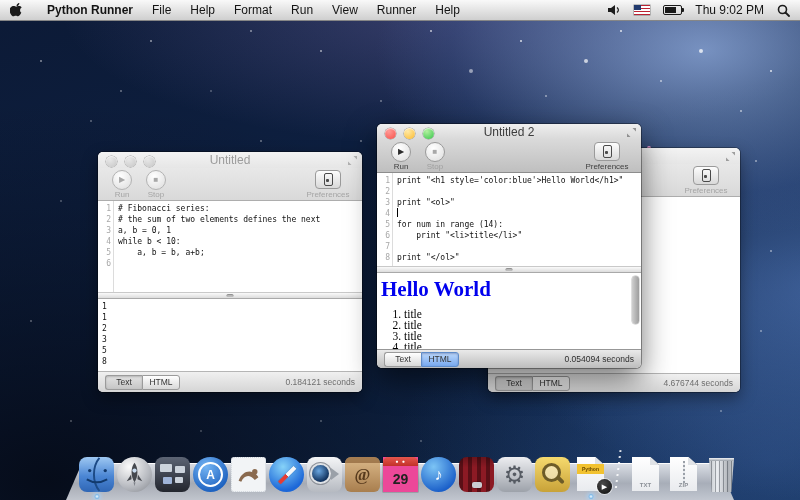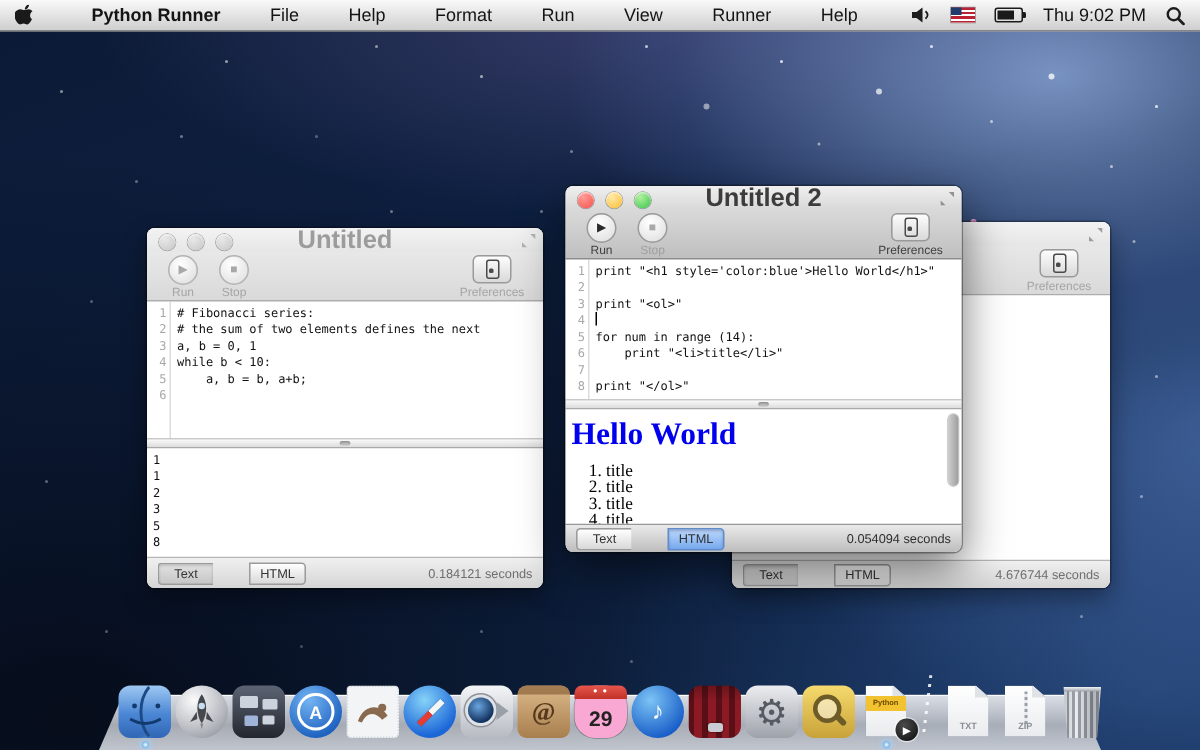--- a/index.html
+++ b/index.html
@@ -29,39 +29,39 @@
       30px 320px 0 0 rgba(255,255,255,.35), 70px 420px 0 0 rgba(255,255,255,.3),
       200px 430px 0 0 rgba(255,255,255,.25), 320px 420px 0 0 rgba(255,255,255,.3),
       420px 440px 0 0 rgba(255,255,255,.3), 360px 140px 0 0 rgba(255,255,255,.4),
       250px 30px 0 0 rgba(255,255,255,.5), 120px 90px 0 0 rgba(255,255,255,.4),
       648px 147px 0 1px rgba(255,170,230,.95), 500px 130px 0 0 rgba(255,255,255,.5),
       560px 170px 0 0 rgba(255,255,255,.4);}
   
   #menubar{position:absolute;top:0;left:0;right:0;height:20px;z-index:50;
     background:linear-gradient(#f9f9f9,#cfcfcf);border-bottom:1px solid rgba(40,40,40,.55);
     display:flex;align-items:center;padding:0 10px;font-size:12px;color:#141414;}
-  .mb-left{display:flex;align-items:center;gap:33px;}
+  .mb-left{display:flex;align-items:center;gap:19px;}
   .mb-appname{font-weight:bold;margin-left:6px;}
   .mb-item{cursor:default;}
   .mb-right{margin-left:auto;display:flex;align-items:center;gap:13px;}
   .flag{width:16px;height:10px;position:relative;background:repeating-linear-gradient(#b23 0 1.5px,#fff 1.5px 3px);box-shadow:0 0 0 .5px rgba(0,0,0,.4);}
   .flag::before{content:"";position:absolute;left:0;top:0;width:7px;height:5px;background:#223a6e;}
   .battery{width:17px;height:8px;border:1px solid #1a1a1a;border-radius:2px;position:relative;}
   .battery::before{content:"";position:absolute;left:1px;top:1px;bottom:1px;width:11px;background:#1a1a1a;}
   .battery::after{content:"";position:absolute;right:-3px;top:2px;width:2px;height:4px;background:#1a1a1a;border-radius:0 1px 1px 0;}
   .clock{font-size:12px;}
   
   .window{position:absolute;border-radius:5px;background:#fff;
     box-shadow:0 12px 30px rgba(0,0,0,.55),0 0 0 1px rgba(0,0,0,.35);
     display:flex;flex-direction:column;overflow:hidden;}
   .window.inactive{box-shadow:0 6px 16px rgba(0,0,0,.4),0 0 0 1px rgba(0,0,0,.3);}
   .titlebar{height:16px;flex:none;position:relative;
     background:linear-gradient(#efefef,#d8d8d8);
     display:flex;align-items:center;justify-content:center;
-    font-size:17px;font-weight:700;color:#3c3c3c;}
+    font-size:12px;font-weight:400;color:#3c3c3c;}
   .inactive .titlebar{background:linear-gradient(#f3f3f3,#e6e6e6);color:#9c9c9c;}
   .lights{position:absolute;left:8px;top:3.5px;display:flex;gap:8px;}
   .light{width:11px;height:11px;border-radius:50%;box-shadow:inset 0 1px 1px rgba(255,255,255,.6),0 0 0 .5px rgba(0,0,0,.35);}
   .light.red{background:radial-gradient(circle at 35% 30%,#ff9a96,#f75049);}
   .light.yellow{background:radial-gradient(circle at 35% 30%,#ffe9a6,#fcbb2f);}
   .light.green{background:radial-gradient(circle at 35% 30%,#b3f0a0,#35c649);}
   .inactive .light{background:radial-gradient(circle at 35% 30%,#e8e8e8,#c6c6c6);}
   .fs-arrows{position:absolute;right:5px;top:4px;width:9px;height:9px;opacity:.7;}
   .toolbar{height:30px;flex:none;display:flex;align-items:flex-start;padding:2px 7px 0;
     background:linear-gradient(#d9d9d9,#bfbfbf);border-bottom:1px solid #8d8d8d;position:relative;}
@@ -105,21 +105,21 @@
   .out-html li{height:11px;}
   .vthumb{position:absolute;right:2px;top:3px;width:7px;height:48px;border-radius:4px;
     background:linear-gradient(90deg,#cfcfcf,#9d9d9d);box-shadow:0 0 0 .5px rgba(0,0,0,.25);}
   .footer{height:18px;flex:none;display:flex;align-items:center;padding:0 7px;
     background:linear-gradient(#eaeaea,#bdbdbd);border-top:1px solid #979797;}
   .inactive .footer{background:linear-gradient(#f0f0f0,#d5d5d5);border-top:1px solid #b5b5b5;}
   .seg{display:flex;}
   .seg .sbtn{width:36px;height:13px;font-size:8.5px;line-height:12px;text-align:center;color:#333;
     border:1px solid #9b9b9b;background:linear-gradient(#ffffff,#d8d8d8);}
   .seg .sbtn:first-child{border-radius:3px 0 0 3px;border-right:none;}
-  .seg .sbtn:last-child{border-radius:0 3px 3px 0;margin-left:24px;}
+  .seg .sbtn:last-child{border-radius:0 3px 3px 0;}
   .seg .sel-gray{background:linear-gradient(#e2e2e2,#c6c6c6);box-shadow:inset 0 1px 2px rgba(0,0,0,.2);}
   .seg .sel-blue{background:linear-gradient(#bcd8fb,#78a9ef);box-shadow:inset 0 1px 2px rgba(0,0,60,.25);border-color:#5f8cc9;}
   .ftime{margin-left:auto;font-size:8.5px;color:#2e2e2e;}
   .inactive .ftime{color:#6e6e6e;}
   
   #dock{position:absolute;left:66px;bottom:0;width:668px;height:54px;z-index:40;}
   .shelf{position:absolute;bottom:0;left:0;right:0;height:37px;
     background:linear-gradient(180deg,rgba(226,229,235,.97) 0%,rgba(178,182,190,.93) 55%,rgba(200,204,212,.96) 100%);
     clip-path:polygon(16px 0,calc(100% - 16px) 0,100% 100%,0 100%);}
   .shelf::before{content:"";position:absolute;top:0;left:14px;right:14px;height:1px;background:rgba(255,255,255,.9);}
@@ -151,21 +151,21 @@
     background:linear-gradient(90deg,#e63b33 50%,#f4f6f8 50%);box-shadow:0 0 1px rgba(0,0,0,.4);}
   .i-facetime{border-radius:8px;background:linear-gradient(#f4f5f7,#b6bac1);}
   .i-facetime .lens{position:absolute;left:5px;top:8px;width:17px;height:17px;border-radius:50%;
     background:radial-gradient(circle at 40% 35%,#6aa6e0,#12335f 70%);box-shadow:0 0 0 2px #dfe2e6,0 0 0 3px #8d9199;}
   .i-facetime .prism{position:absolute;right:3px;top:11px;width:0;height:0;
     border-left:8px solid #9aa0a8;border-top:6px solid transparent;border-bottom:6px solid transparent;}
   .i-book{border-radius:6px;background:linear-gradient(#dcb98a,#a87e4e);
     display:flex;align-items:center;justify-content:center;
     font-family:"Liberation Serif",serif;font-weight:bold;font-size:17px;color:#573a1d;}
   .i-book::before{content:"";position:absolute;left:0;right:0;top:0;height:6px;border-radius:6px 6px 0 0;background:rgba(120,77,37,.55);}
-  .i-cal{border-radius:14px;background:#f9a8d4;box-shadow:0 0 0 .5px rgba(0,0,0,.3);
+  .i-cal{border-radius:0;background:#ec4899;box-shadow:0 0 0 .5px rgba(0,0,0,.3);
     display:flex;flex-direction:column;align-items:center;}
   .i-cal .calhead{width:100%;height:9px;border-radius:5px 5px 0 0;background:linear-gradient(#e5564d,#c23128);
     color:#fff;font-size:5px;line-height:9px;text-align:center;letter-spacing:1px;}
   .i-cal .calday{flex:1;display:flex;align-items:center;font-weight:bold;font-size:14px;color:#222;}
   .i-itunes{border-radius:50%;background:radial-gradient(circle at 36% 28%,#7cc4f5,#1a5fc9 75%);
     display:flex;align-items:center;justify-content:center;color:#fff;font-size:16px;}
   .i-pb{border-radius:8px;background:
     linear-gradient(rgba(0,0,0,.25),rgba(0,0,0,0) 30%),
     repeating-linear-gradient(90deg,#5a0f16 0 4px,#8c1a24 4px 9px);}
   .i-pb::after{content:"";position:absolute;left:50%;bottom:4px;transform:translateX(-50%);

